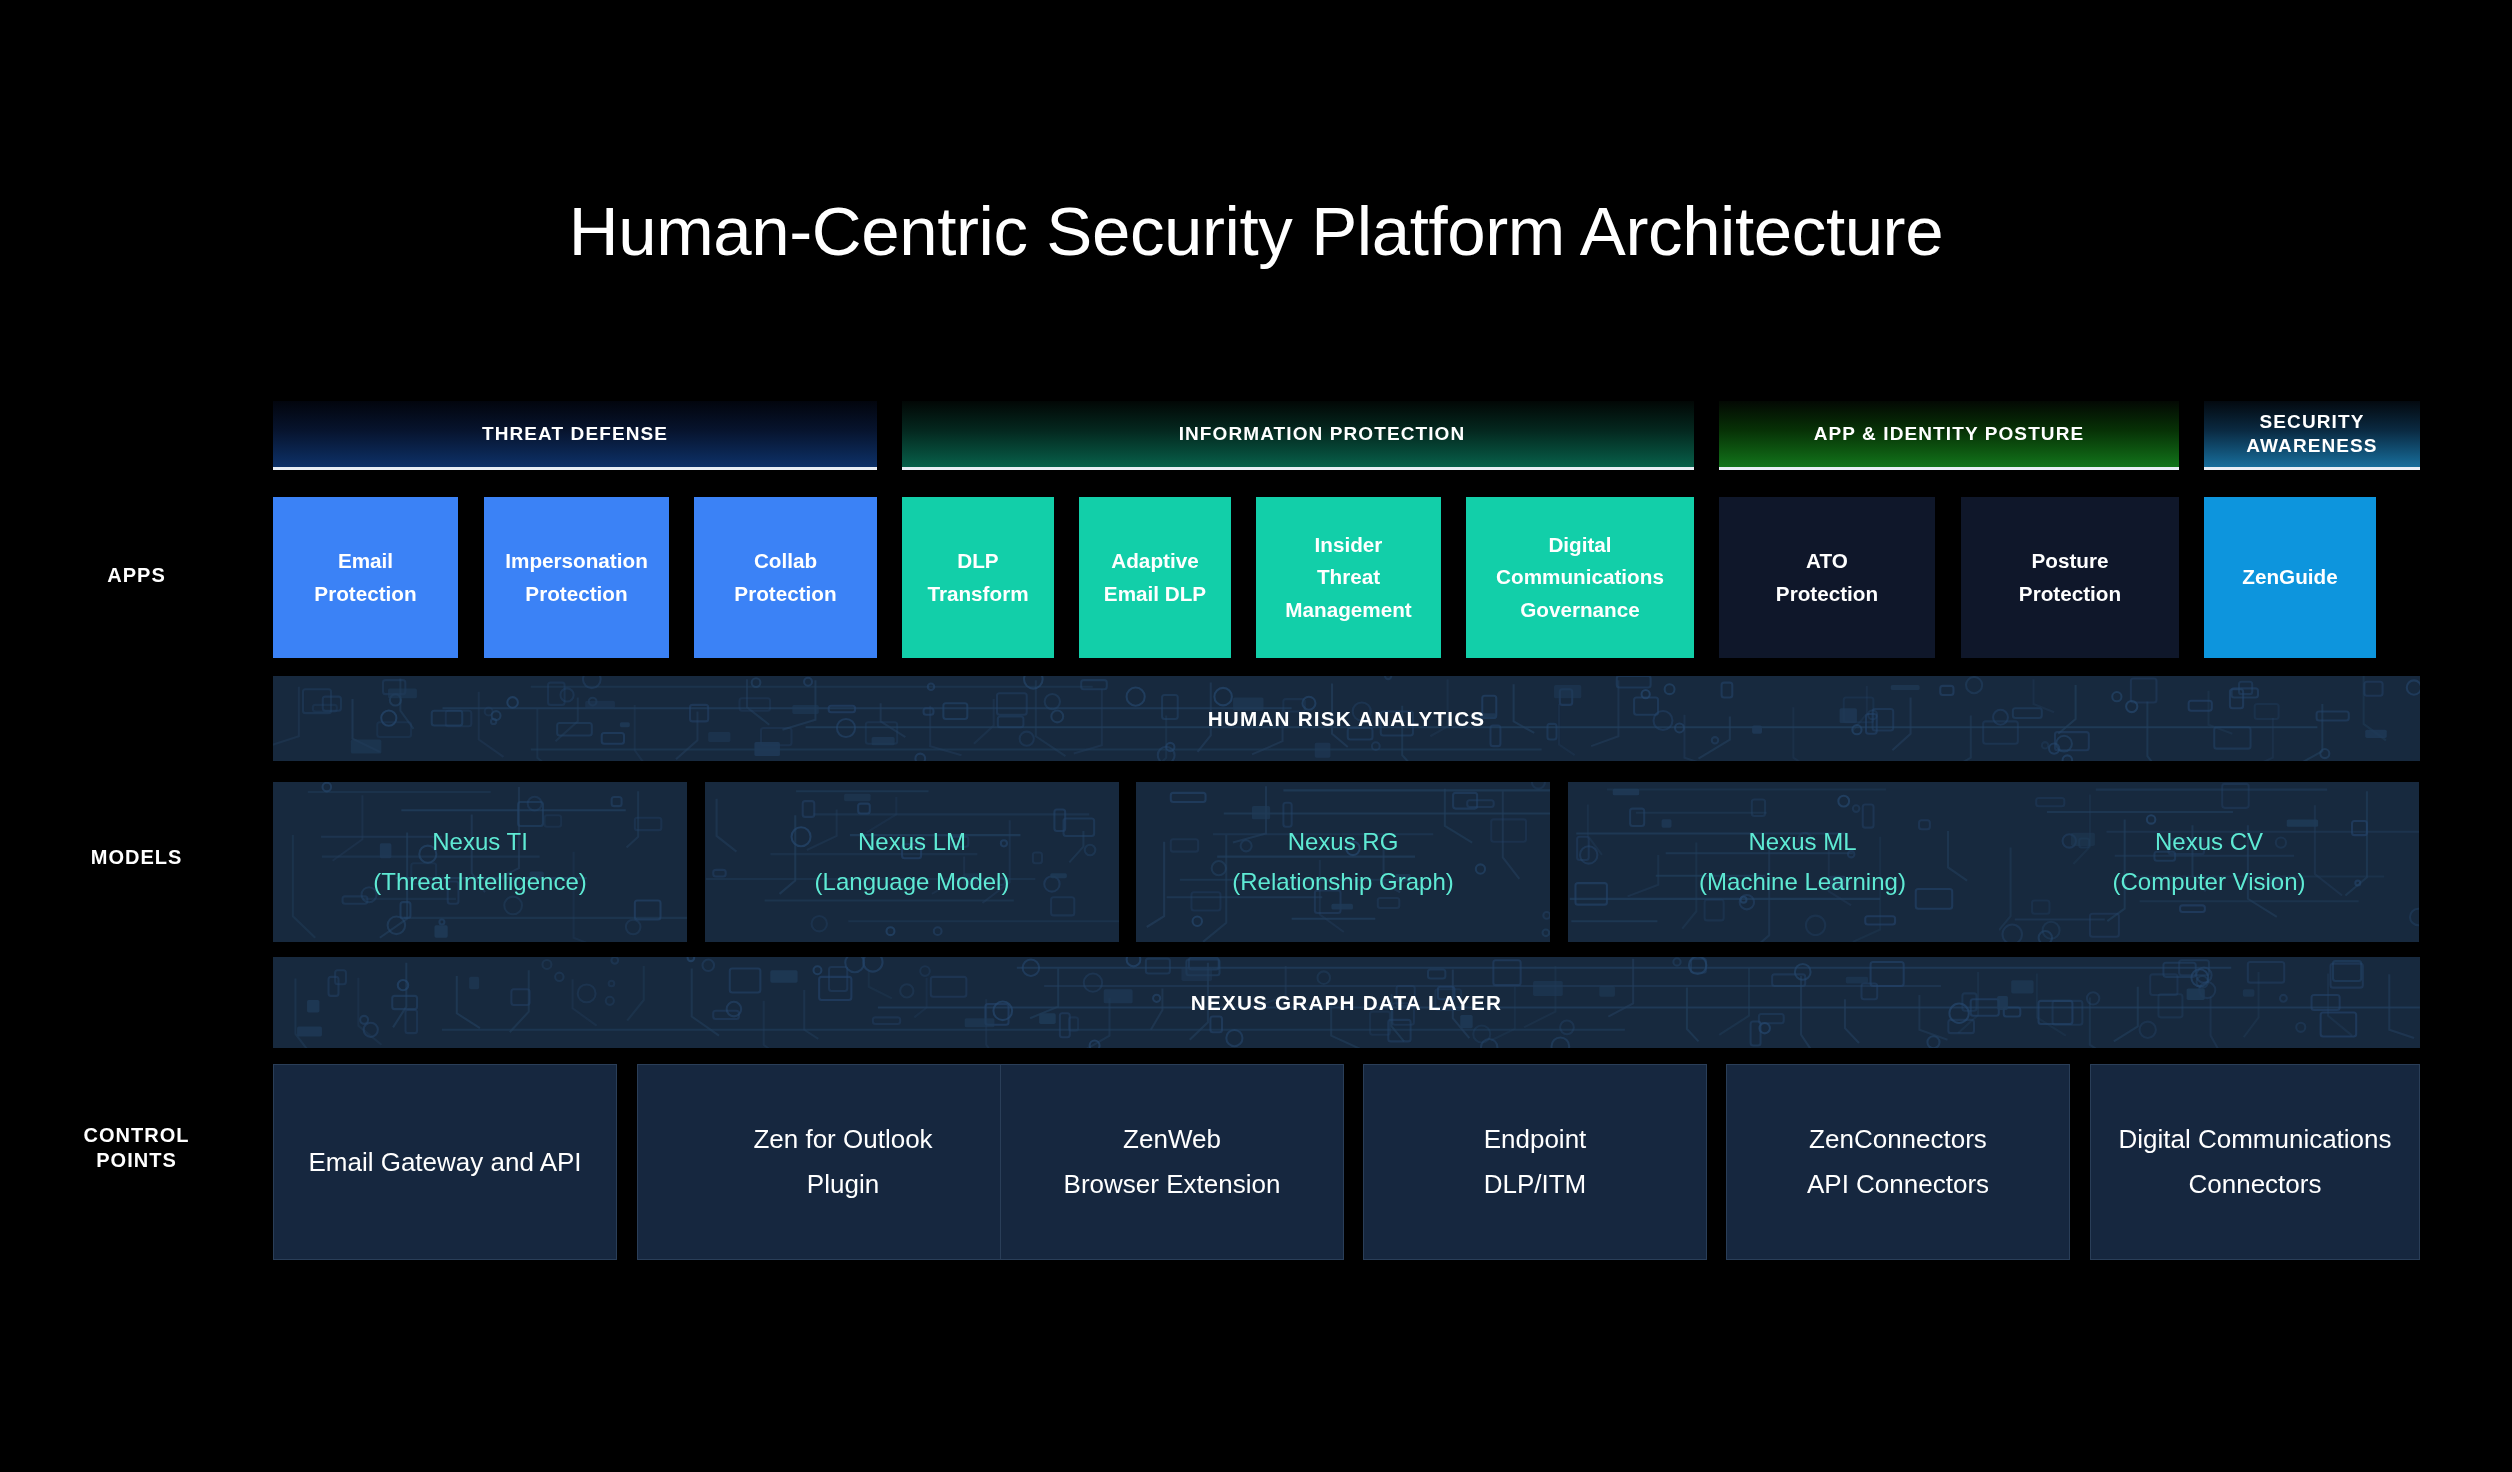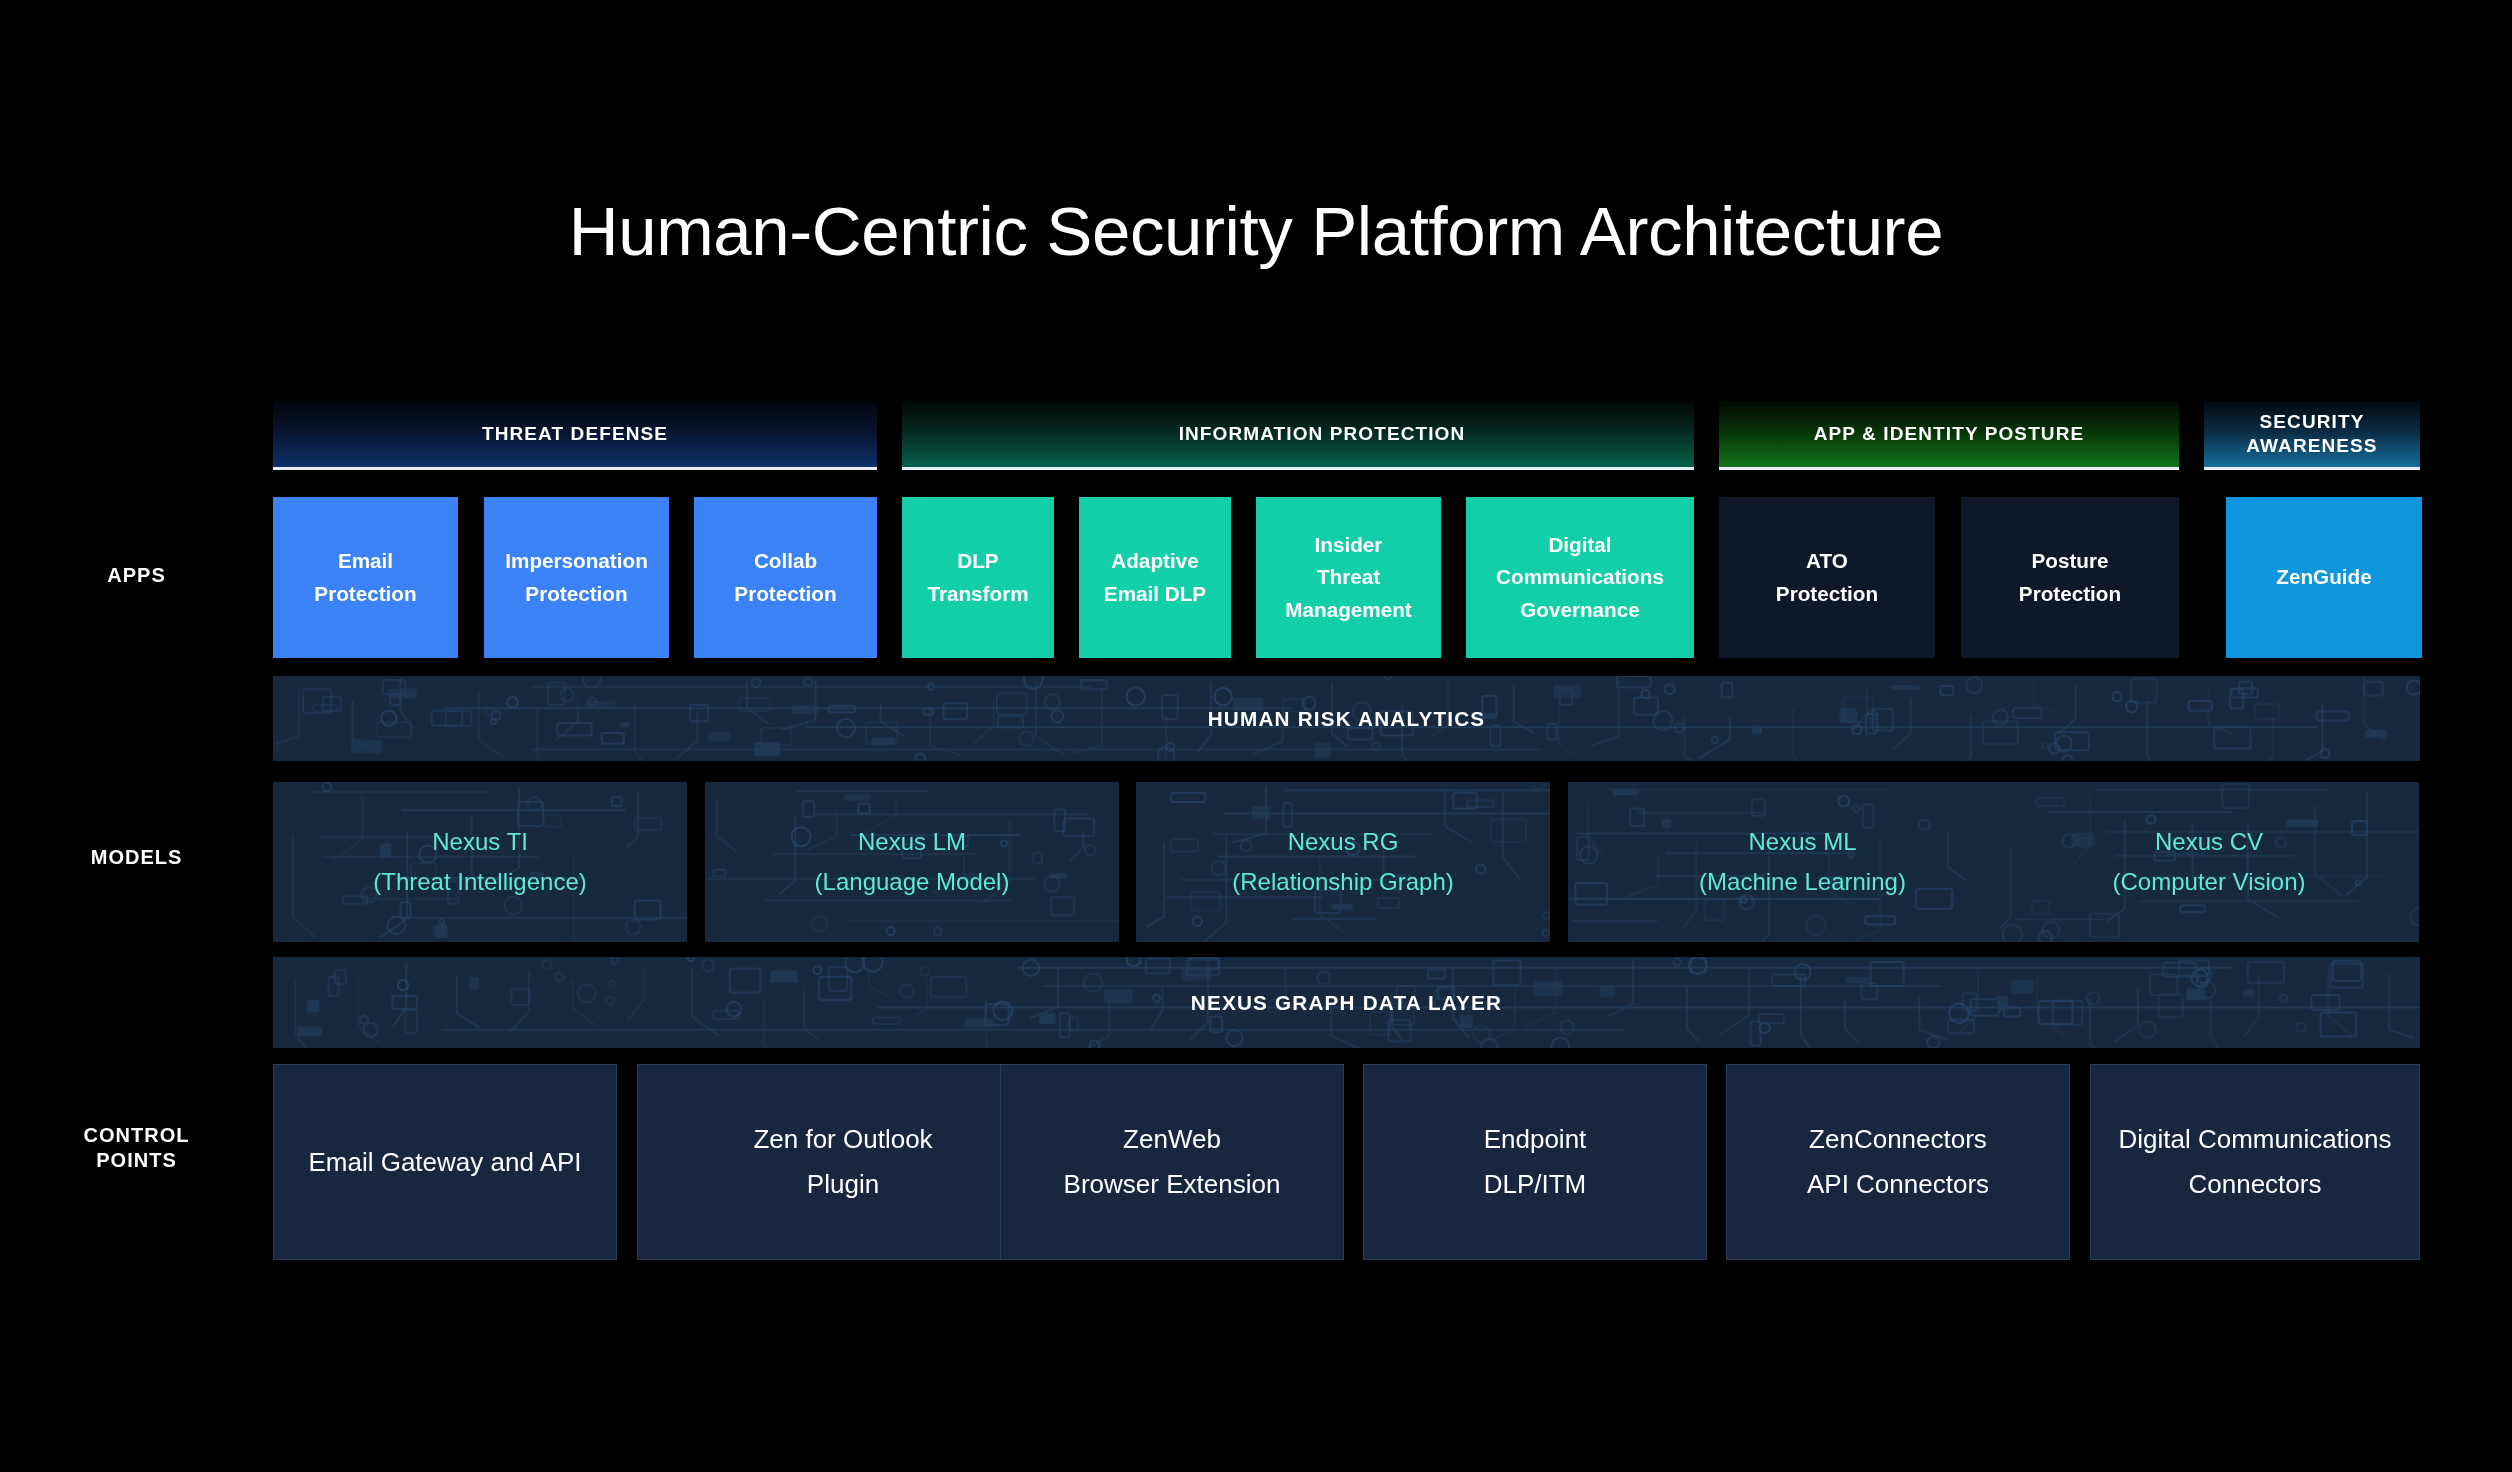--- a/index.html
+++ b/index.html
@@ -274,21 +274,21 @@
         <div>ATO</div>
         <div>Protection</div>
       </span>
     </div>
     <div class="app-tile tile-lime" style="left: 1688px; width: 218px;">
       <span>
         <div>Posture</div>
         <div>Protection</div>
       </span>
     </div>
-    <div class="app-tile tile-cyan" style="left: 1931px; width: 196px; margin-left: 22px;">
+    <div class="app-tile tile-cyan" style="left: 1931px; width: 172px;">
       <span>
         <div>ZenGuide</div>
       </span>
     </div>
   </div>
 
 <div class="band" id="band-human-risk">
     <svg class="circuit-bg" width="2147" height="85" viewBox="0 0 2595 103" xmlns="http://www.w3.org/2000/svg">
       <path d="M309 13 H990" stroke="#22405f" stroke-width="2.5" fill="none" opacity="0.44"></path>
       <path d="M202 39 H1231" stroke="#22405f" stroke-width="2.5" fill="none" opacity="0.67"></path>

